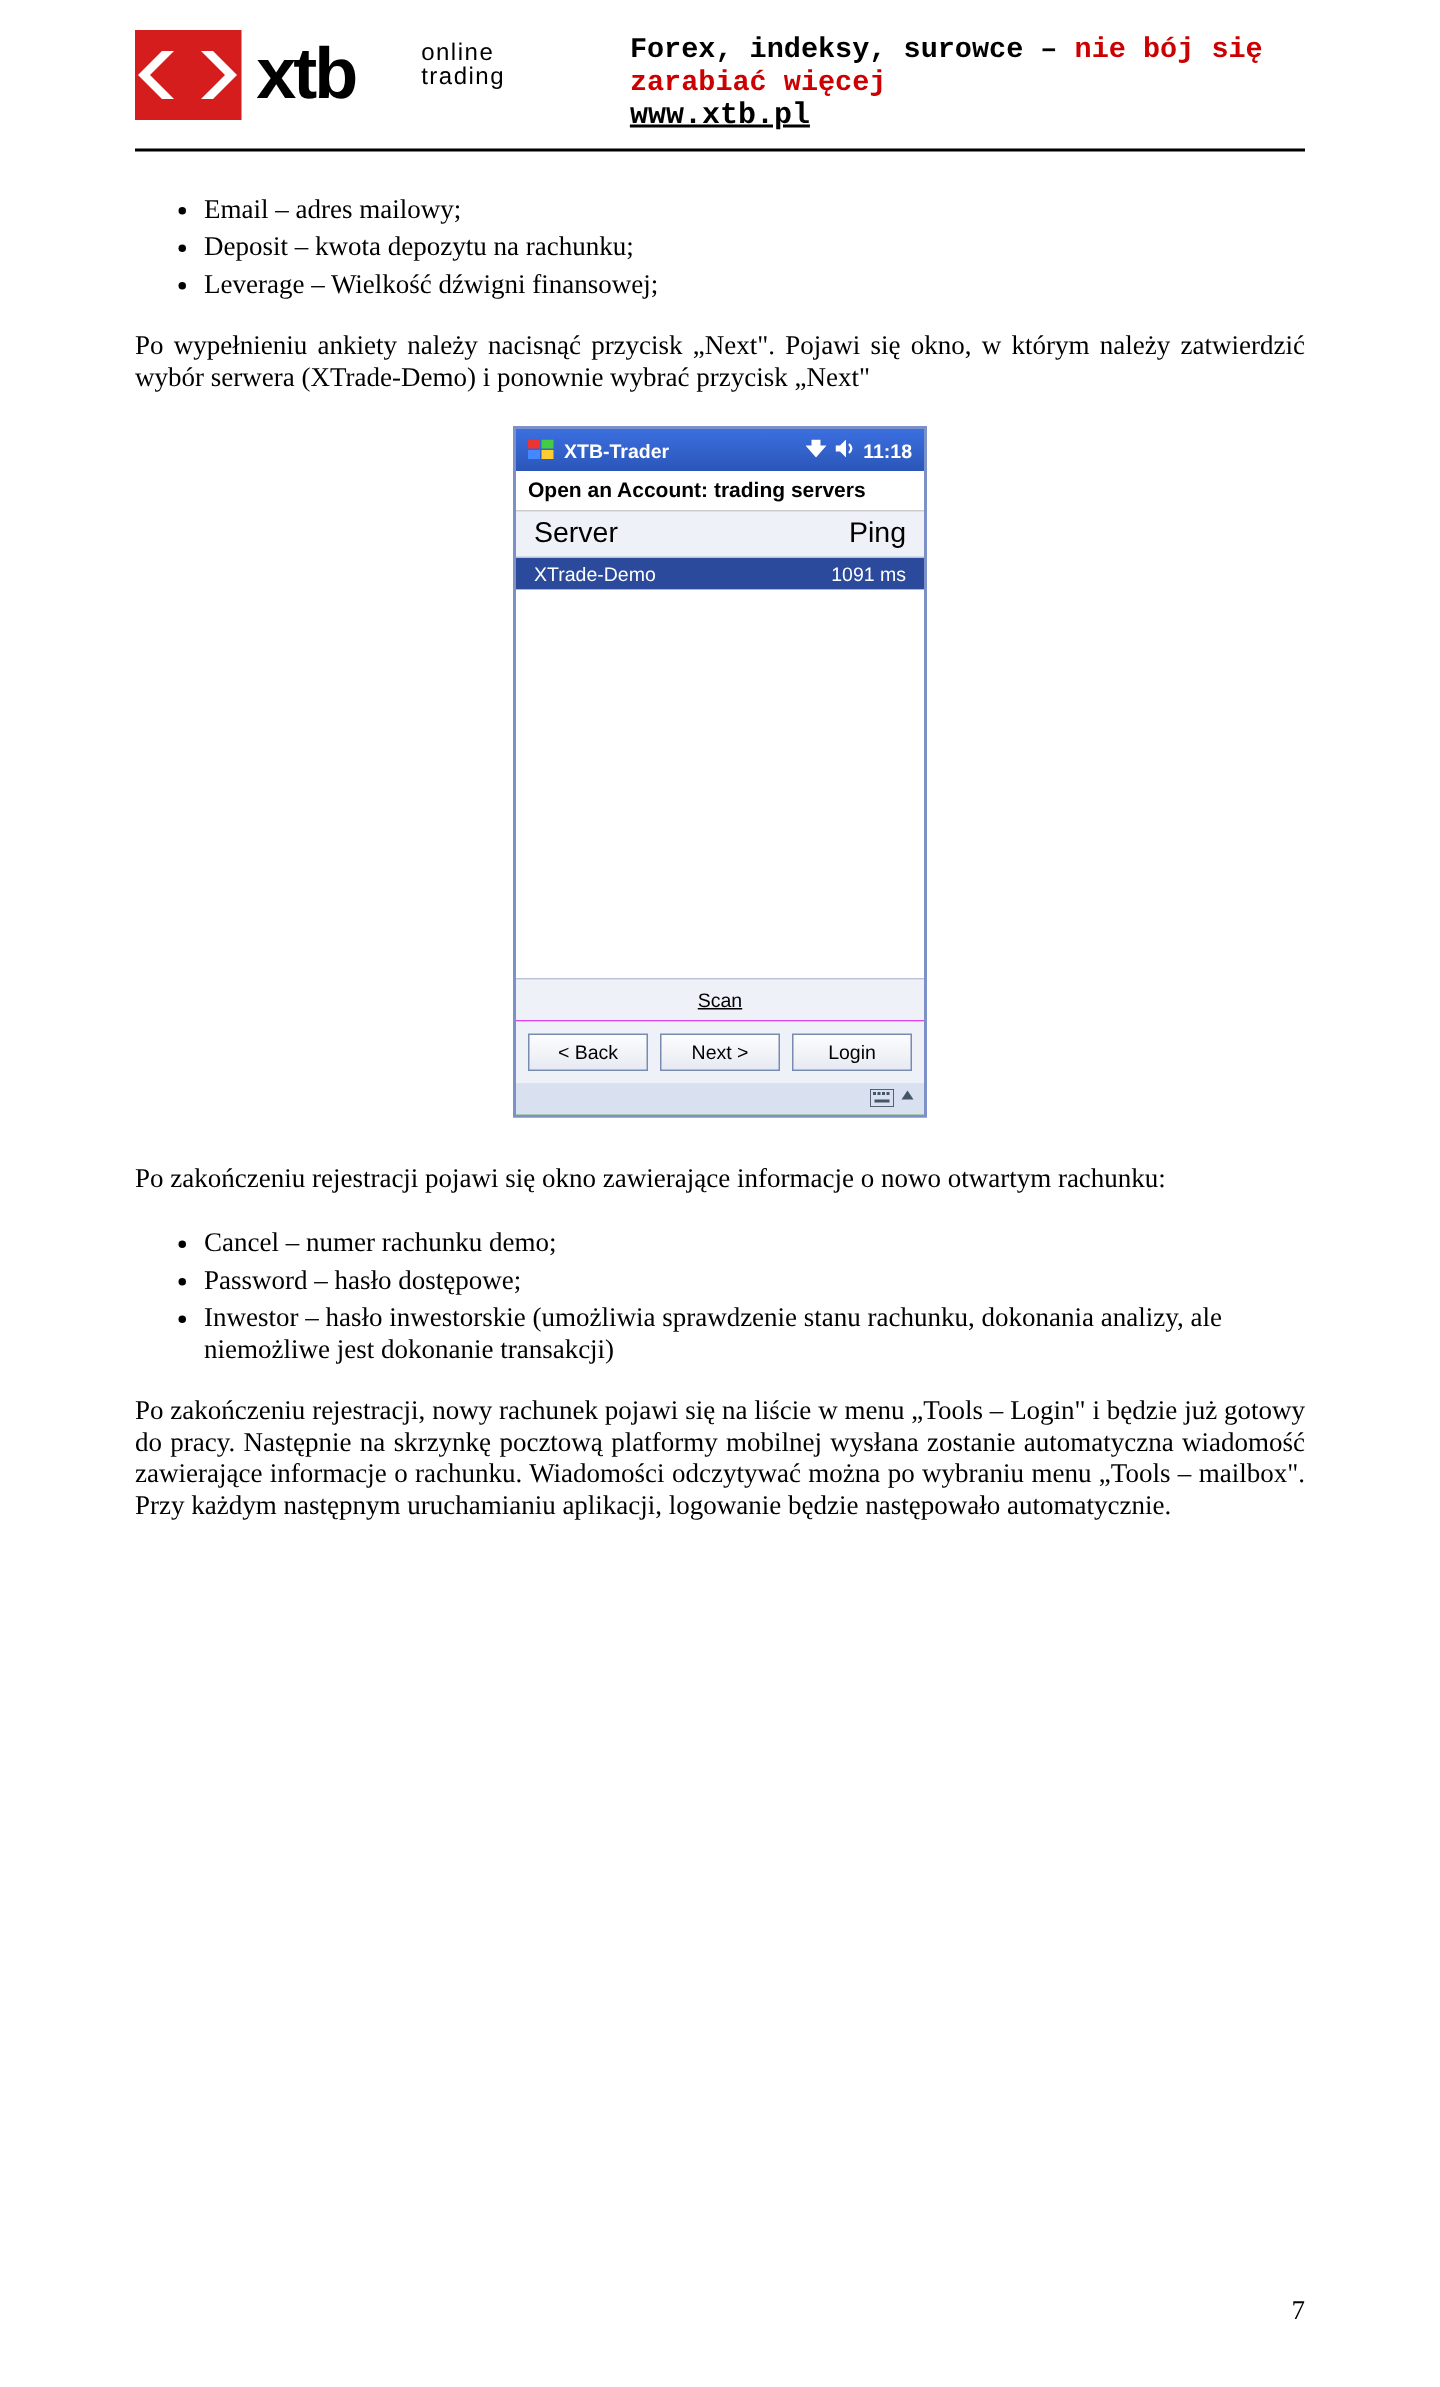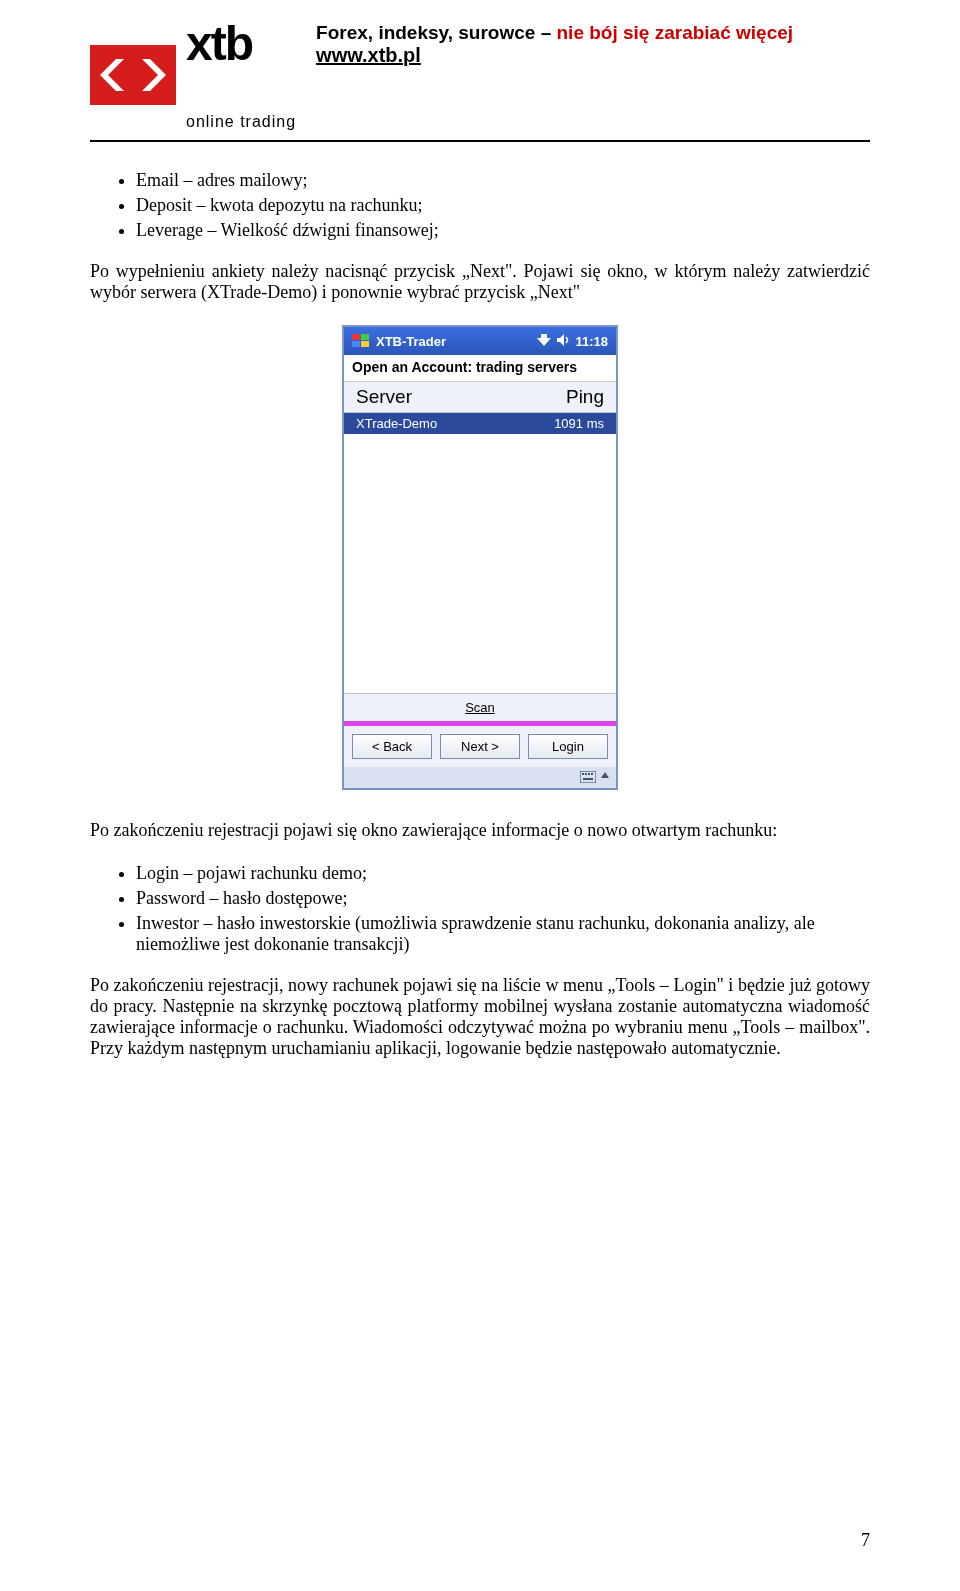--- a/index.html
+++ b/index.html
@@ -30,29 +30,30 @@
     width: 86px;
     height: 60px;
     background: #d61d1d;
     display: flex;
     align-items: center;
     justify-content: center;
   }
   .logo-mark svg { width: 70px; height: 44px; }
   .logo-text {
     display: flex;
-    flex-direction: column;
+    flex-direction: row;
     line-height: 1;
     gap: 44px;
   }
   .logo-xtb { font-size: 48px; font-weight: 700; font-family: Arial, sans-serif; letter-spacing: -2px; }
   .logo-sub { font-size: 16px; font-family: Arial, sans-serif; color: #000; margin-top: 2px; letter-spacing: 1px;}
   .header-right {
     padding-top: 2px;
-    font-family: Liberation Sans, sans-serif;
+    font-family: Liberation Mono, monospace;
+    margin-left: 48px;
   }
   .header-tagline { font-size: 19px; font-weight: 700; }
   .header-tagline .red { color: #c00; }
   .header-url { font-size: 20px; font-weight: 700; text-decoration: underline; color: #000; }
   .hr {
     border: none;
     border-top: 2px solid #000;
     margin: 10px 0 28px 0;
   }
   ul.bullets { list-style: disc; margin: 0 0 20px 46px; }
@@ -110,21 +111,21 @@
   }
   .phone-body {
     height: 260px;
     background: #fff;
     border-bottom: 1px solid #b8c3da;
   }
   .phone-scan {
     text-align: center;
     padding: 6px 0;
     background: #eef1f8;
-    border-bottom: 5px solid #d946ef;
+    border-bottom: 1px solid #d946ef;
   }
   .phone-scan span { text-decoration: underline; }
   .phone-buttons {
     display: flex;
     gap: 8px;
     padding: 8px;
     background: #eef1f8;
     justify-content: center;
   }
   .phone-btn {
@@ -251,21 +252,21 @@
               <polygon points="5,1 9,7 1,7" fill="#456"></polygon>
             </svg>
         </span>
       </div>
     </div>
   </div>
 
   <p class="para2">Po zakończeniu rejestracji pojawi się okno zawierające informacje o nowo otwartym rachunku:</p>
 
   <ul class="bullets">
-    <li>Login – pojawi rachunku demo;</li>
+    <li>Cancel – numer rachunku demo;</li>
     <li>Password – hasło dostępowe;</li>
     <li>Inwestor – hasło inwestorskie (umożliwia sprawdzenie stanu rachunku, dokonania analizy, ale niemożliwe jest dokonanie transakcji)</li>
   </ul>
 
   <p class="para">Po zakończeniu rejestracji, nowy rachunek pojawi się na liście w menu „Tools – Login" i będzie już gotowy do pracy. Następnie na skrzynkę pocztową platformy mobilnej wysłana zostanie automatyczna wiadomość zawierające informacje o rachunku. Wiadomości odczytywać można po wybraniu menu „Tools – mailbox". Przy każdym następnym uruchamianiu aplikacji, logowanie będzie następowało automatycznie.</p>
 </div>
 
 <div class="page-num">7</div>
 
 </body></html>

